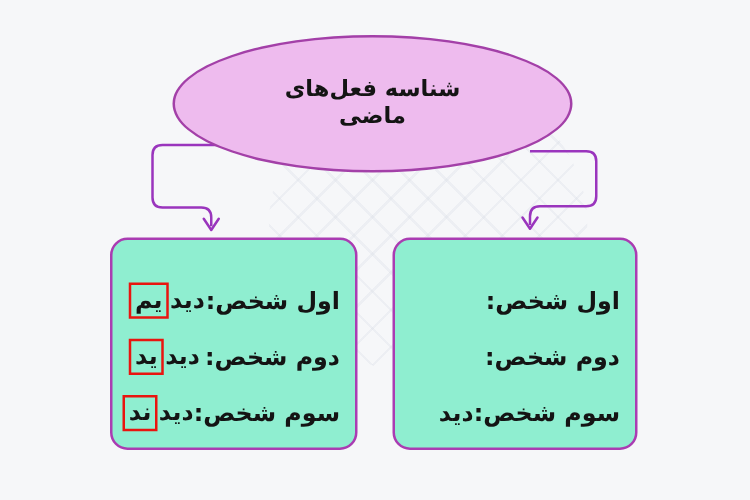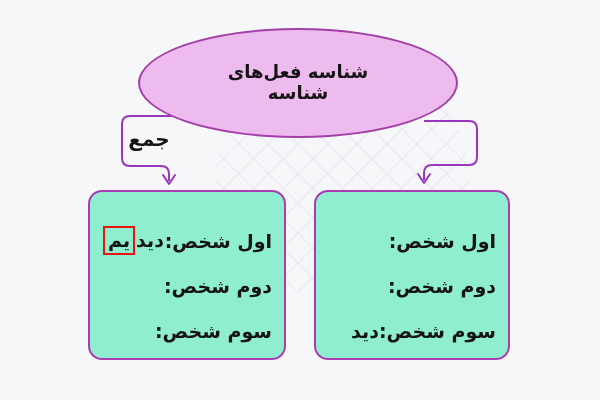--- a/index.html
+++ b/index.html
@@ -69,35 +69,36 @@
 
     <path class="conn" d="M 176,116 H 130 Q 122,116 122,124 V 158 Q 122,166 130,166 H 161 Q 169,166 169,174 V 181"></path>
     <path class="arrowhead" d="M 163,175 L 169,184 L 175,175"></path>
 
     <path class="conn" d="M 424,121 H 469 Q 477,121 477,129 V 157 Q 477,165 469,165 H 432 Q 424,165 424,173 V 180"></path>
     <path class="arrowhead" d="M 418,174 L 424,183 L 430,174"></path>
   </svg>
 
   <div class="ellipse">
     <div>شناسه فعل‌های</div>
-    <div>شناسه</div>
+    <div>ماضی</div>
   </div>
 
-  <div class="branch-label plural">جمع</div>
 
   <div class="vbox plural">
     <div class="row">
       <span>اول شخص:</span>
       <span class="word"><span>دید</span><span class="ending">یم</span></span>
     </div>
     <div class="row">
       <span>دوم شخص:</span>
+      <span class="word"><span>دید</span><span class="ending">ید</span></span>
     </div>
     <div class="row">
       <span>سوم شخص:</span>
+      <span class="word"><span>دید</span><span class="ending">ند</span></span>
     </div>
   </div>
 
   <div class="vbox singular">
     <div class="row">
       <span>اول شخص:</span>
     </div>
     <div class="row">
       <span>دوم شخص:</span>
     </div>

